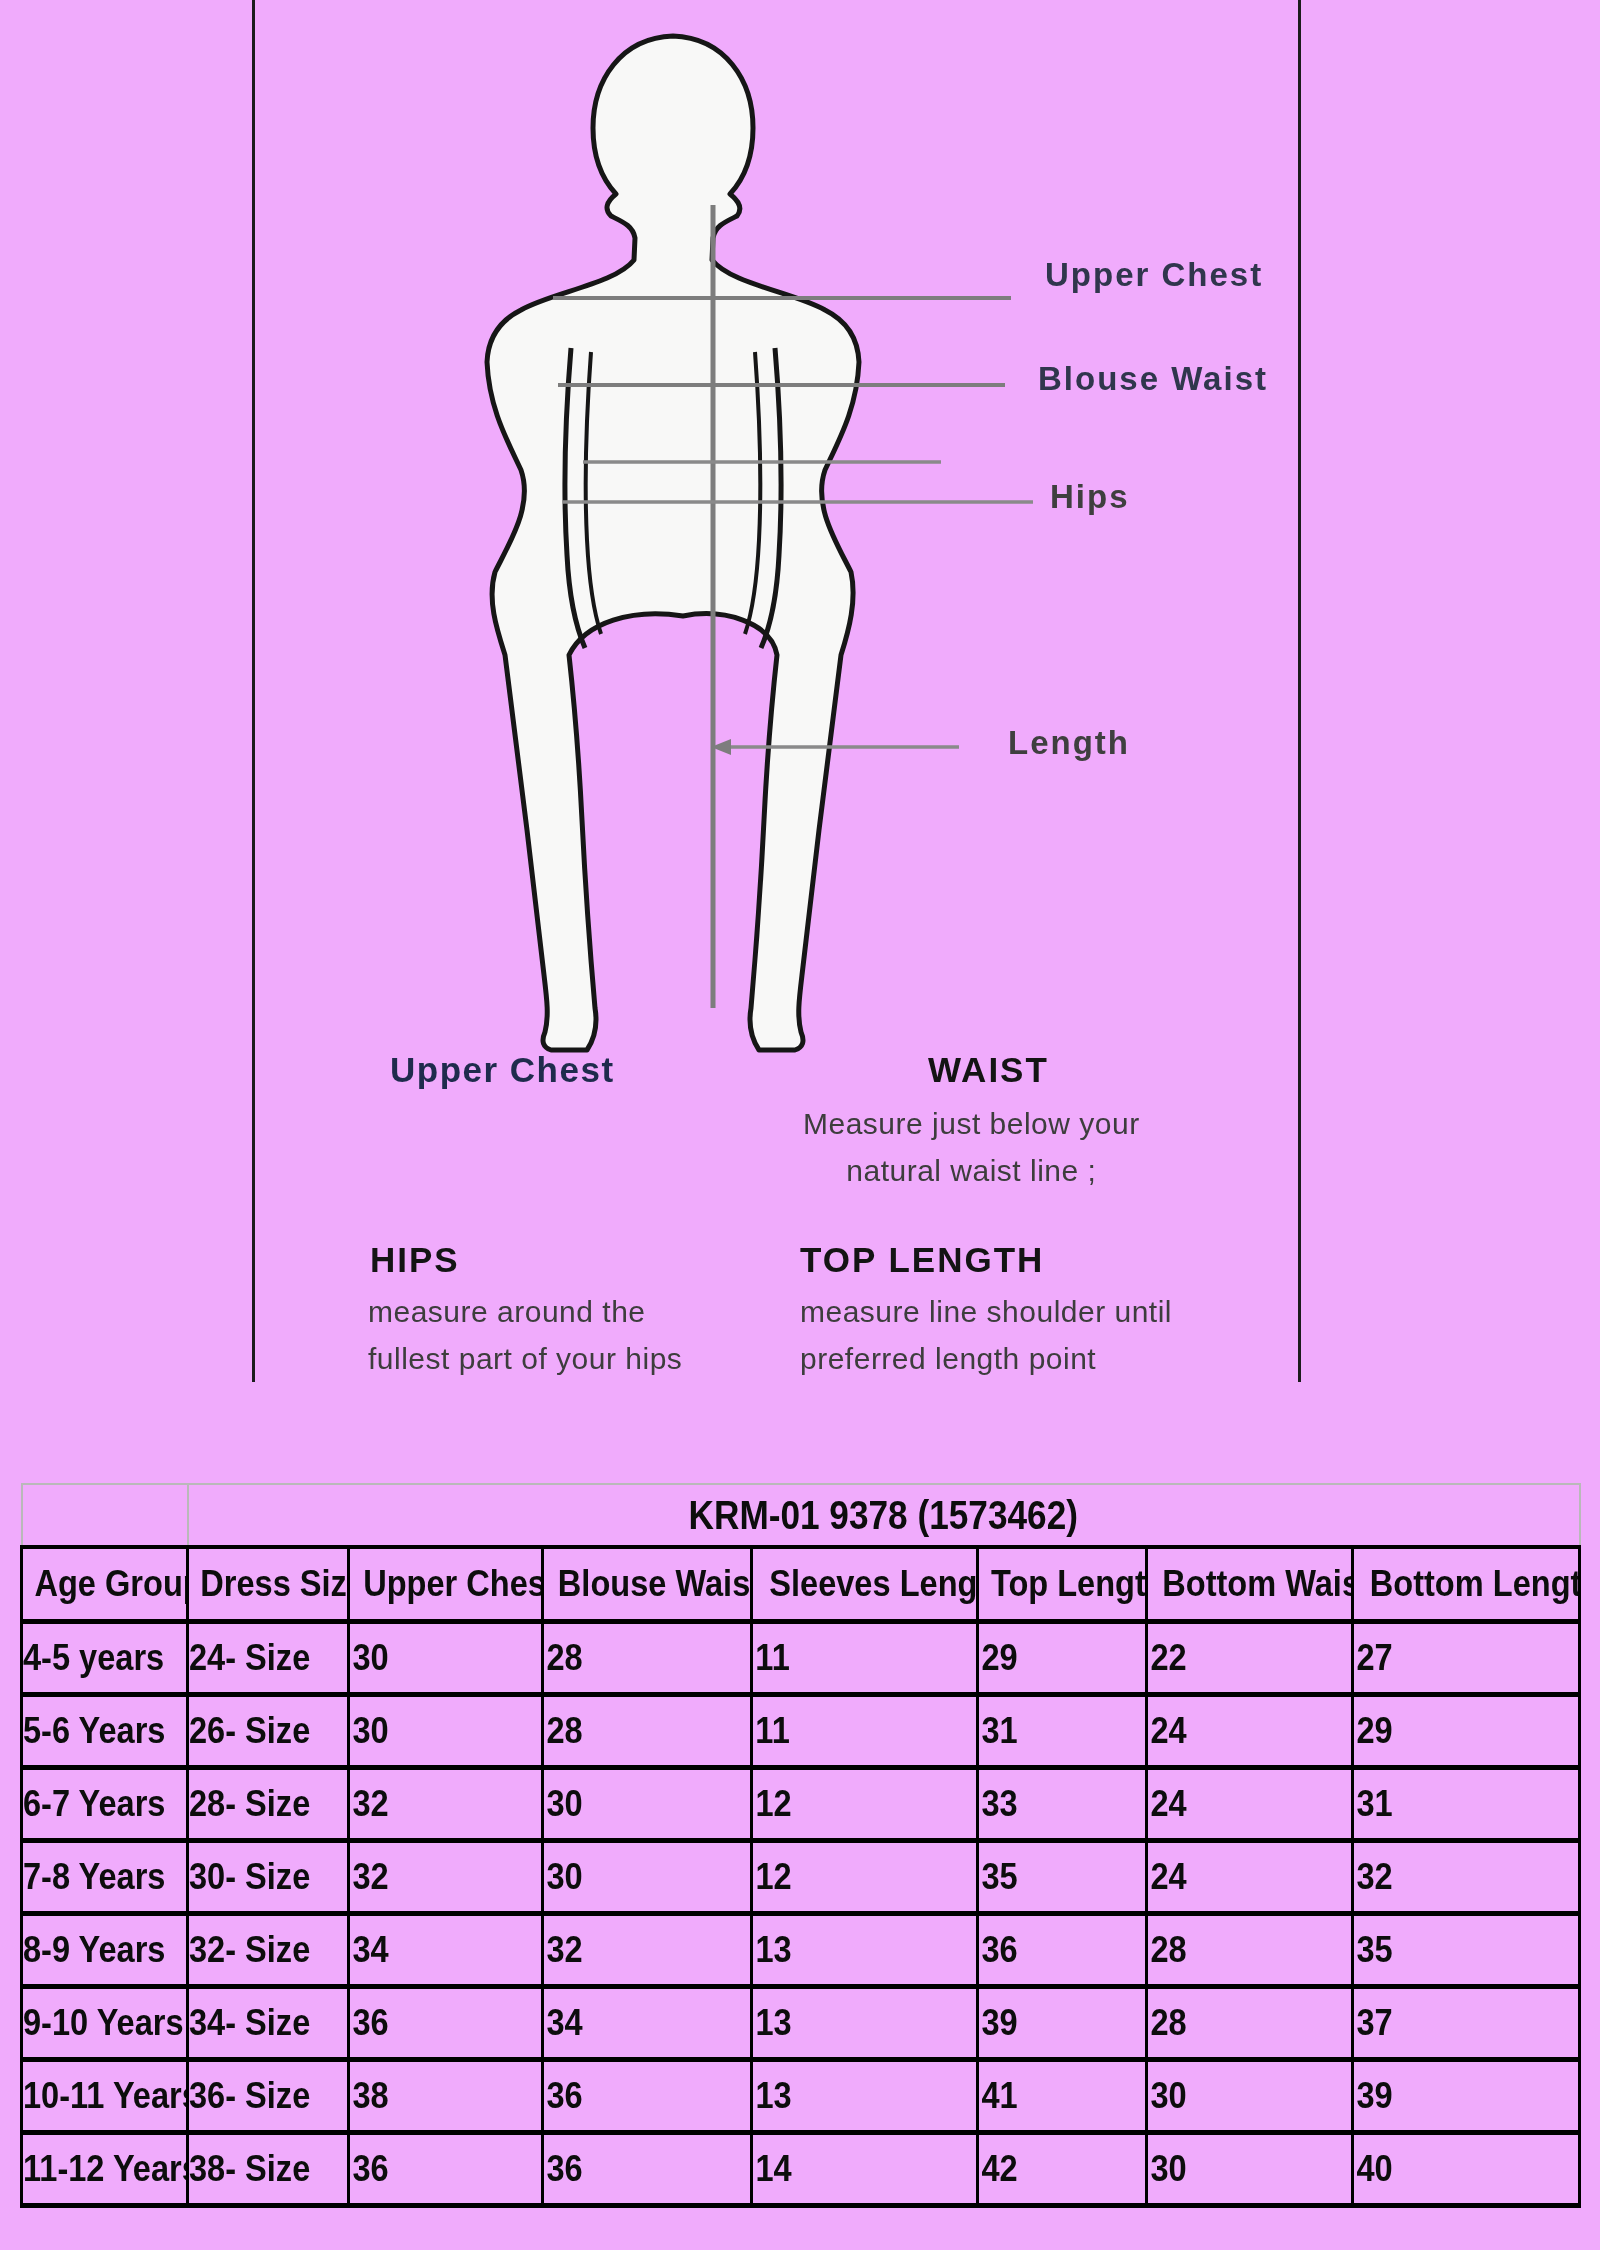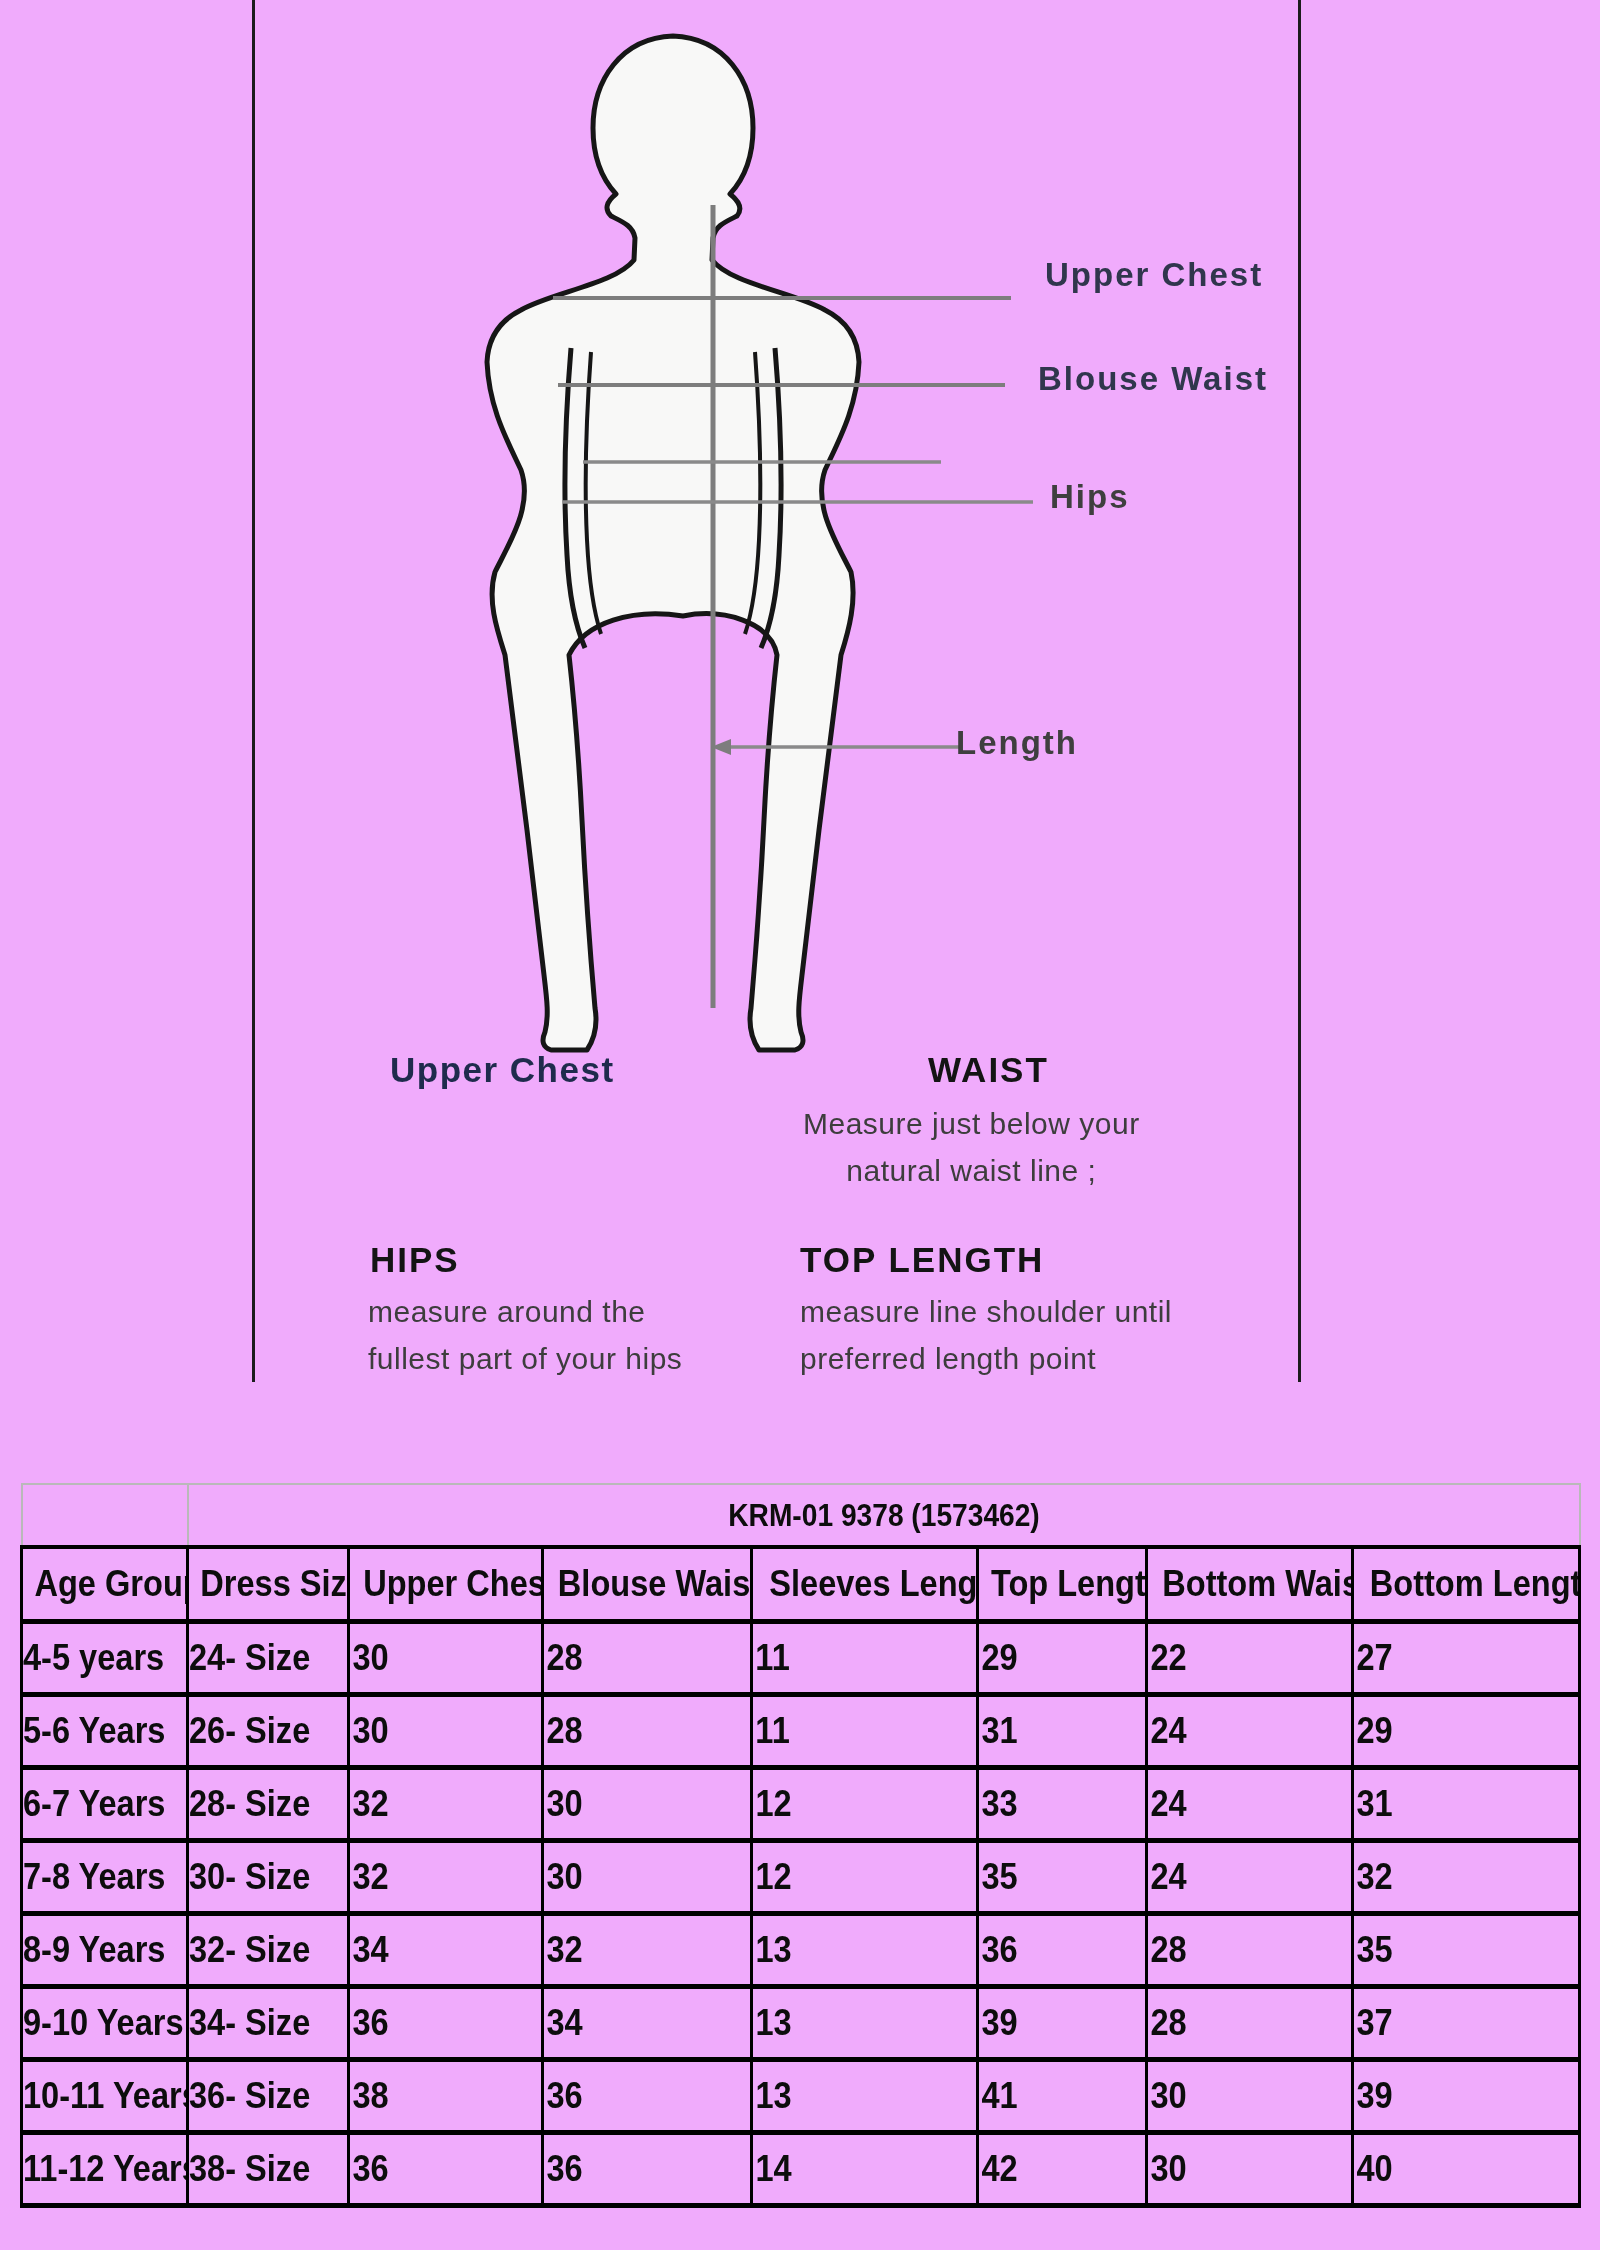--- a/index.html
+++ b/index.html
@@ -27,21 +27,21 @@
     letter-spacing:0.5px; white-space:nowrap; }
 
   
   #size-table {
     position:absolute; left:20px; top:1483px; width:1558px;
     border-collapse:collapse; table-layout:fixed;
     font-family:"Liberation Sans", sans-serif; color:#0d0d0d;
   }
   #size-table td, #size-table th { padding:0; overflow:hidden; white-space:nowrap; }
   tr.rowA td { border:2px solid #b9b9b9; border-bottom:none; height:60px;
-    font-size:32px; font-weight:700; text-align:center; vertical-align:middle; }
+    font-size:40px; font-weight:700; text-align:center; vertical-align:middle; }
   tr.rowB th { border:3px solid #000; border-top:4px solid #000; border-bottom:5px solid #000;
     height:70px; font-size:37px; font-weight:700; text-align:center; vertical-align:middle; }
   tr.rowData td { border:3px solid #000; border-bottom:5px solid #000; height:68px;
     font-size:37px; font-weight:700; vertical-align:middle; }
   tr.rowData td.left { text-align:left; padding-left:4px; }
   tr.rowData td.num { text-align:left;margin-left:25px; }
   .cx { display:inline-block; transform:scaleX(0.88); transform-origin:center center; }
   .cxl { display:inline-block; transform:scaleX(0.88); transform-origin:left center; }
 </style>
 </head>
@@ -105,21 +105,21 @@
     <line x1="305" y1="385" x2="752" y2="385" stroke="#7d7d7d" stroke-width="4"></line>
     <line x1="330" y1="462" x2="688" y2="462" stroke="#8a8a8a" stroke-width="3.5"></line>
     <line x1="310" y1="502" x2="780" y2="502" stroke="#8a8a8a" stroke-width="3.5"></line>
     <line x1="470" y1="747" x2="706" y2="747" stroke="#8a8a8a" stroke-width="3.5"></line>
     <polygon points="458,747 478,739 478,755" fill="#7d7d7d"></polygon>
   </svg>
 
   <div class="figlabel" style="left:1045px; top:256px;">Upper Chest</div>
   <div class="figlabel" style="left:1038px; top:360px;">Blouse Waist</div>
   <div class="figlabel gray" style="left:1050px; top:478px;">Hips</div>
-  <div class="figlabel gray" style="left:956px; top:724px;">Length</div>
+  <div class="figlabel gray" style="left:1008px; top:724px;">Length</div>
 
   <div class="instr-head" style="left:390px; top:1050px;">Upper Chest</div>
 
   <div class="instr-head black" style="left:928px; top:1050px;">WAIST</div>
   <div class="instr-lines" style="left:803px; top:1100px;text-align:center;">
     <div>Measure just below your</div>
     <div>natural waist line ;</div>
   </div>
 
   <div class="instr-head black" style="left:370px; top:1240px;">HIPS</div>

